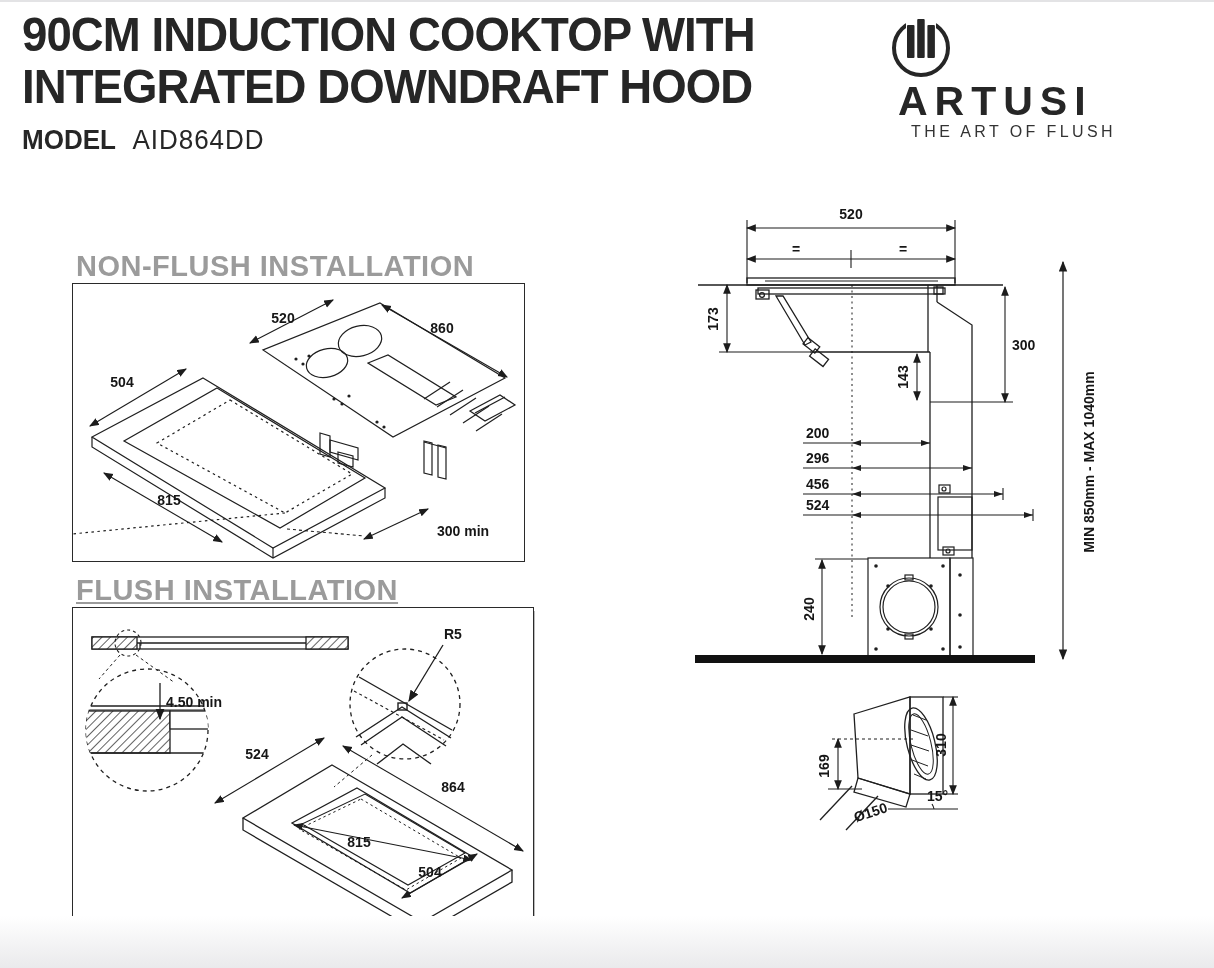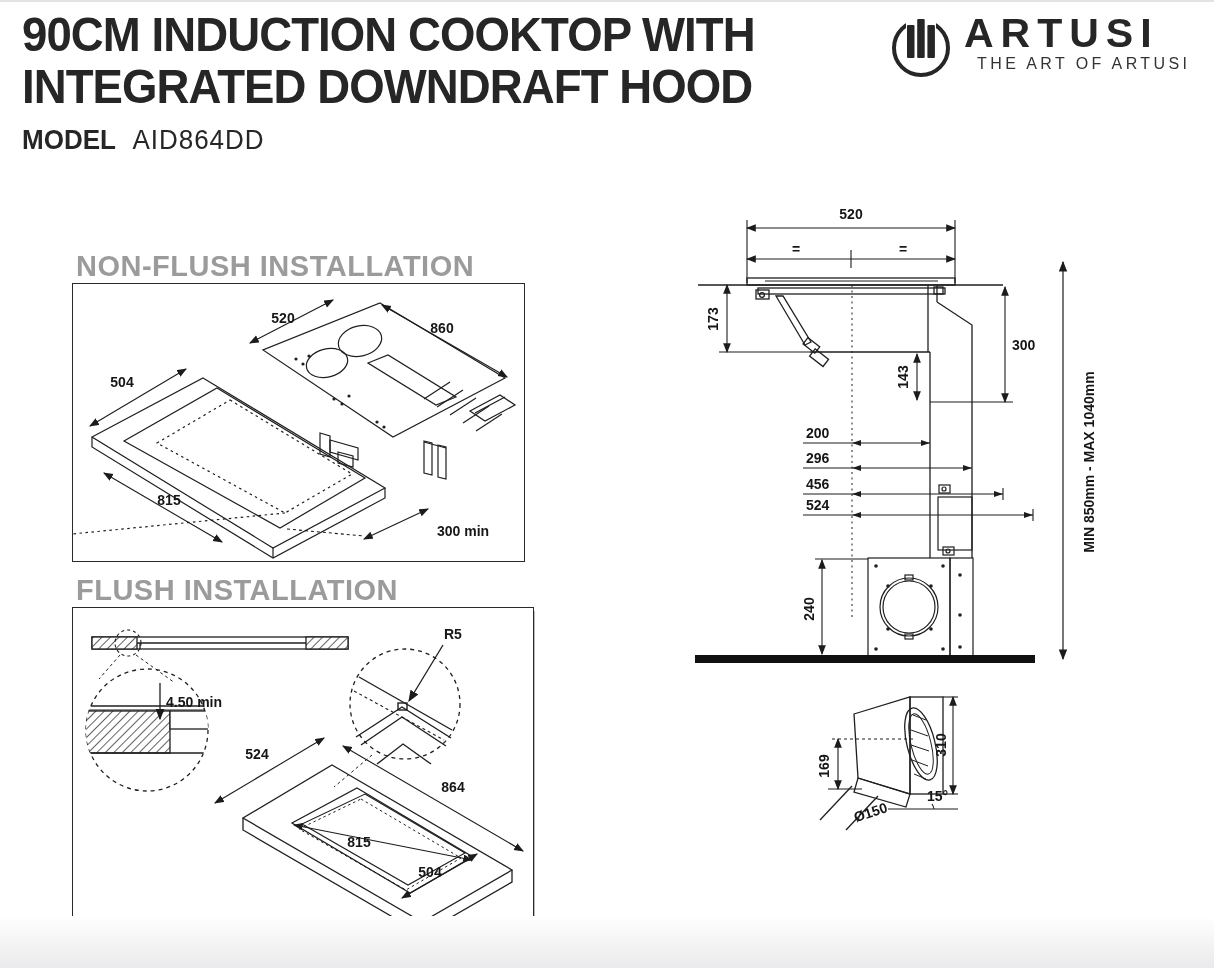--- a/index.html
+++ b/index.html
@@ -7,28 +7,28 @@
     width:1214px;height:968px;position:relative;overflow:hidden;
     background:#ffffff;border-top:2px solid #e3e3e5;
     font-family:"Liberation Sans",sans-serif;color:#222;
   }
   .title-block{position:absolute;left:22px;top:6px;transform:scaleX(.93);transform-origin:left top;}
   .title-line{font-size:49px;line-height:52px;font-weight:800;letter-spacing:-1px;color:#262626;white-space:nowrap;}
   .model-line{margin-top:12px;font-size:28px;color:#262626;white-space:nowrap;}
   .model-label{font-weight:800;letter-spacing:0;}
   .model-value{font-weight:400;letter-spacing:1px;margin-left:10px;}
 
-  .brand{position:absolute;left:888px;top:10px;display:flex;align-items:flex-start;}
+  .brand{position:absolute;left:888px;top:10px;display:flex;align-items:flex-start;flex-direction:column;}
   .brand-text{margin-left:10px;}
   .brand-name{font-size:41px;line-height:42px;font-weight:600;letter-spacing:7px;color:#262626;white-space:nowrap;}
   .brand-tagline{font-size:16px;font-weight:400;letter-spacing:3.4px;color:#333;margin-top:1px;margin-left:13px;white-space:nowrap;}
 
   .sec-heading{position:absolute;font-size:29px;font-weight:800;letter-spacing:.5px;color:#9b9b9b;white-space:nowrap;}
   #h-nonflush{left:76px;top:248px;}
-  #h-flush{left:76px;top:572px;}
+  #h-flush{left:76px;top:572px;text-decoration:underline;}
 
   .frame{position:absolute;border:1.6px solid #2a2a2a;background:#fff;}
   #box-nonflush{left:72px;top:281px;width:451px;height:277px;}
   #box-flush{left:72px;top:605px;width:460px;height:327px;box-shadow:2px 3px 0 -1px #bbb;}
 
   .drawing{position:absolute;}
   svg text{font-family:"Liberation Sans",sans-serif;font-size:14px;font-weight:600;fill:#161616;}
   .bottom-band{position:absolute;left:0;bottom:0;width:100%;height:54px;
     background:linear-gradient(#ffffff,#e9e9eb);}
 </style>
@@ -47,21 +47,21 @@
 <div class="brand">
   <svg width="66" height="68" viewBox="0 0 66 68">
     <circle cx="33" cy="36" r="27" fill="none" stroke="#262626" stroke-width="4"></circle>
     <rect x="18" y="4" width="30" height="12" fill="#ffffff"></rect>
     <rect x="19" y="13" width="7.5" height="33" rx="1" fill="#262626"></rect>
     <rect x="29.2" y="7" width="7.5" height="39" rx="1" fill="#262626"></rect>
     <rect x="39.4" y="13" width="7.5" height="33" rx="1" fill="#262626"></rect>
   </svg>
   <div class="brand-text">
     <div class="brand-name">ARTUSI</div>
-    <div class="brand-tagline">THE ART OF ARTUSI</div>
+    <div class="brand-tagline">THE ART OF FLUSH</div>
   </div>
 </div>
 
 <div class="sec-heading" id="h-nonflush">NON-FLUSH INSTALLATION</div>
 <div class="frame" id="box-nonflush"></div>
 
 <div class="sec-heading" id="h-flush">FLUSH INSTALLATION</div>
 <div class="frame" id="box-flush"></div>
 
 <svg class="drawing" style="left:72px;top:281px" width="451" height="277" viewBox="0 0 451 277">

